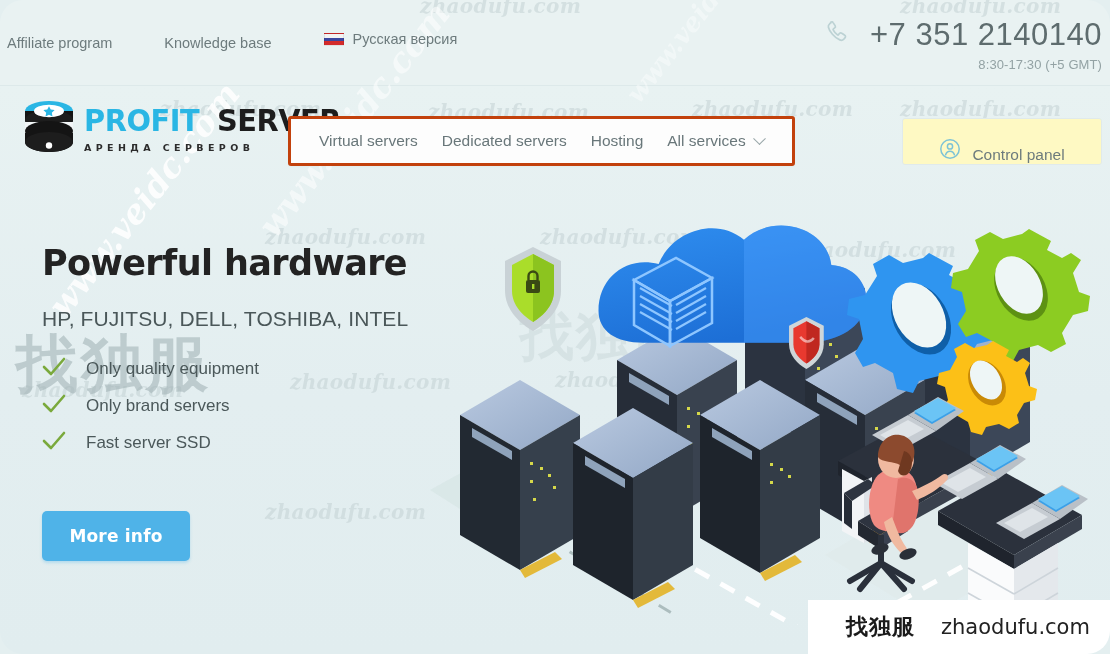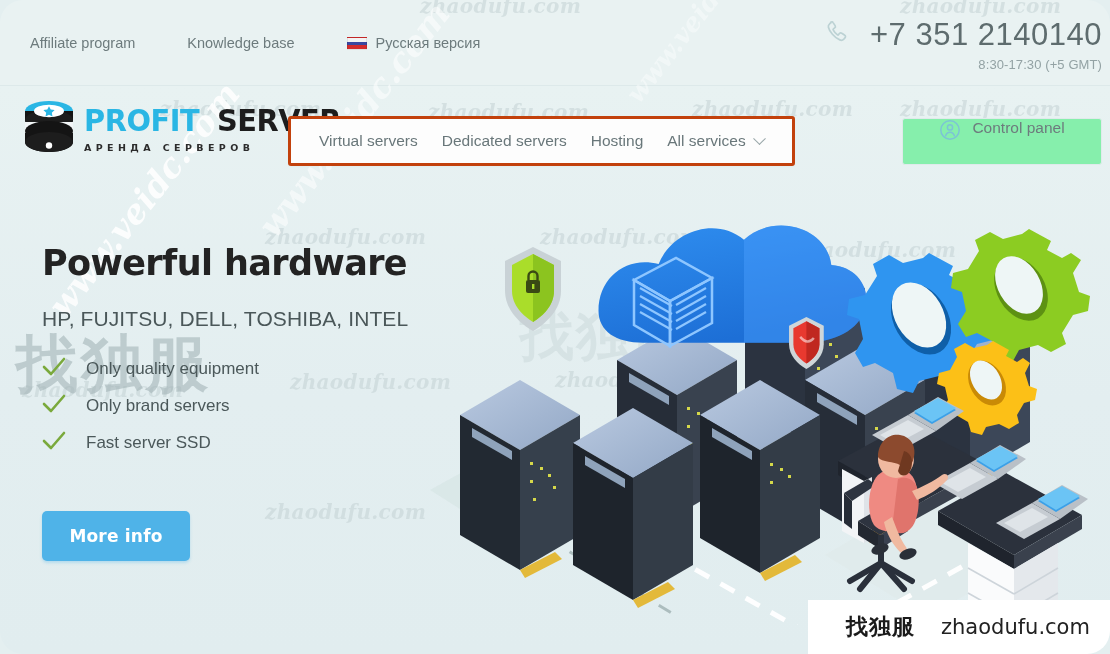--- a/index.html
+++ b/index.html
@@ -93,23 +93,23 @@
   
   .topbar {
     position: absolute;
     left: 0; top: 0; width: 1110px; height: 86px;
     display: flex;
     align-items: center;
     z-index: 20;
   }
   .topbar-left {
     display: flex;
-    align-items: center;
+    align-items: flex-start;
     gap: 0px;
-    padding-left: 30px;
+    padding-left: 7px;
   }
   .top-link {
     color: #6d7b7d;
     font-size: 14.5px;
     text-decoration: none;
     cursor: pointer;
     padding: 4px 0;
     margin-right: 52px;
     white-space: nowrap;
   }
@@ -243,25 +243,25 @@
     border-right: 1.6px solid #9aa8aa;
     border-bottom: 1.6px solid #9aa8aa;
     transform: rotate(45deg) translate(-2px,-2px);
   }
 
   
   .cp-btn {
     position: absolute;
     right: 8px; top: 32px;
     width: 200px; height: 47px;
-    background: #86efac;
+    background: #fef9c3;
     border: 1px solid #e0eaeb;
     border-radius: 3px;
     display: flex;
-    align-items: flex-start;
+    align-items: flex-end;
     justify-content: center;
     gap: 11px;
     cursor: pointer;
     text-decoration: none;
   }
   .cp-label {
     font-size: 15.5px;
     color: #6d7b7d;
     white-space: nowrap;
   }

